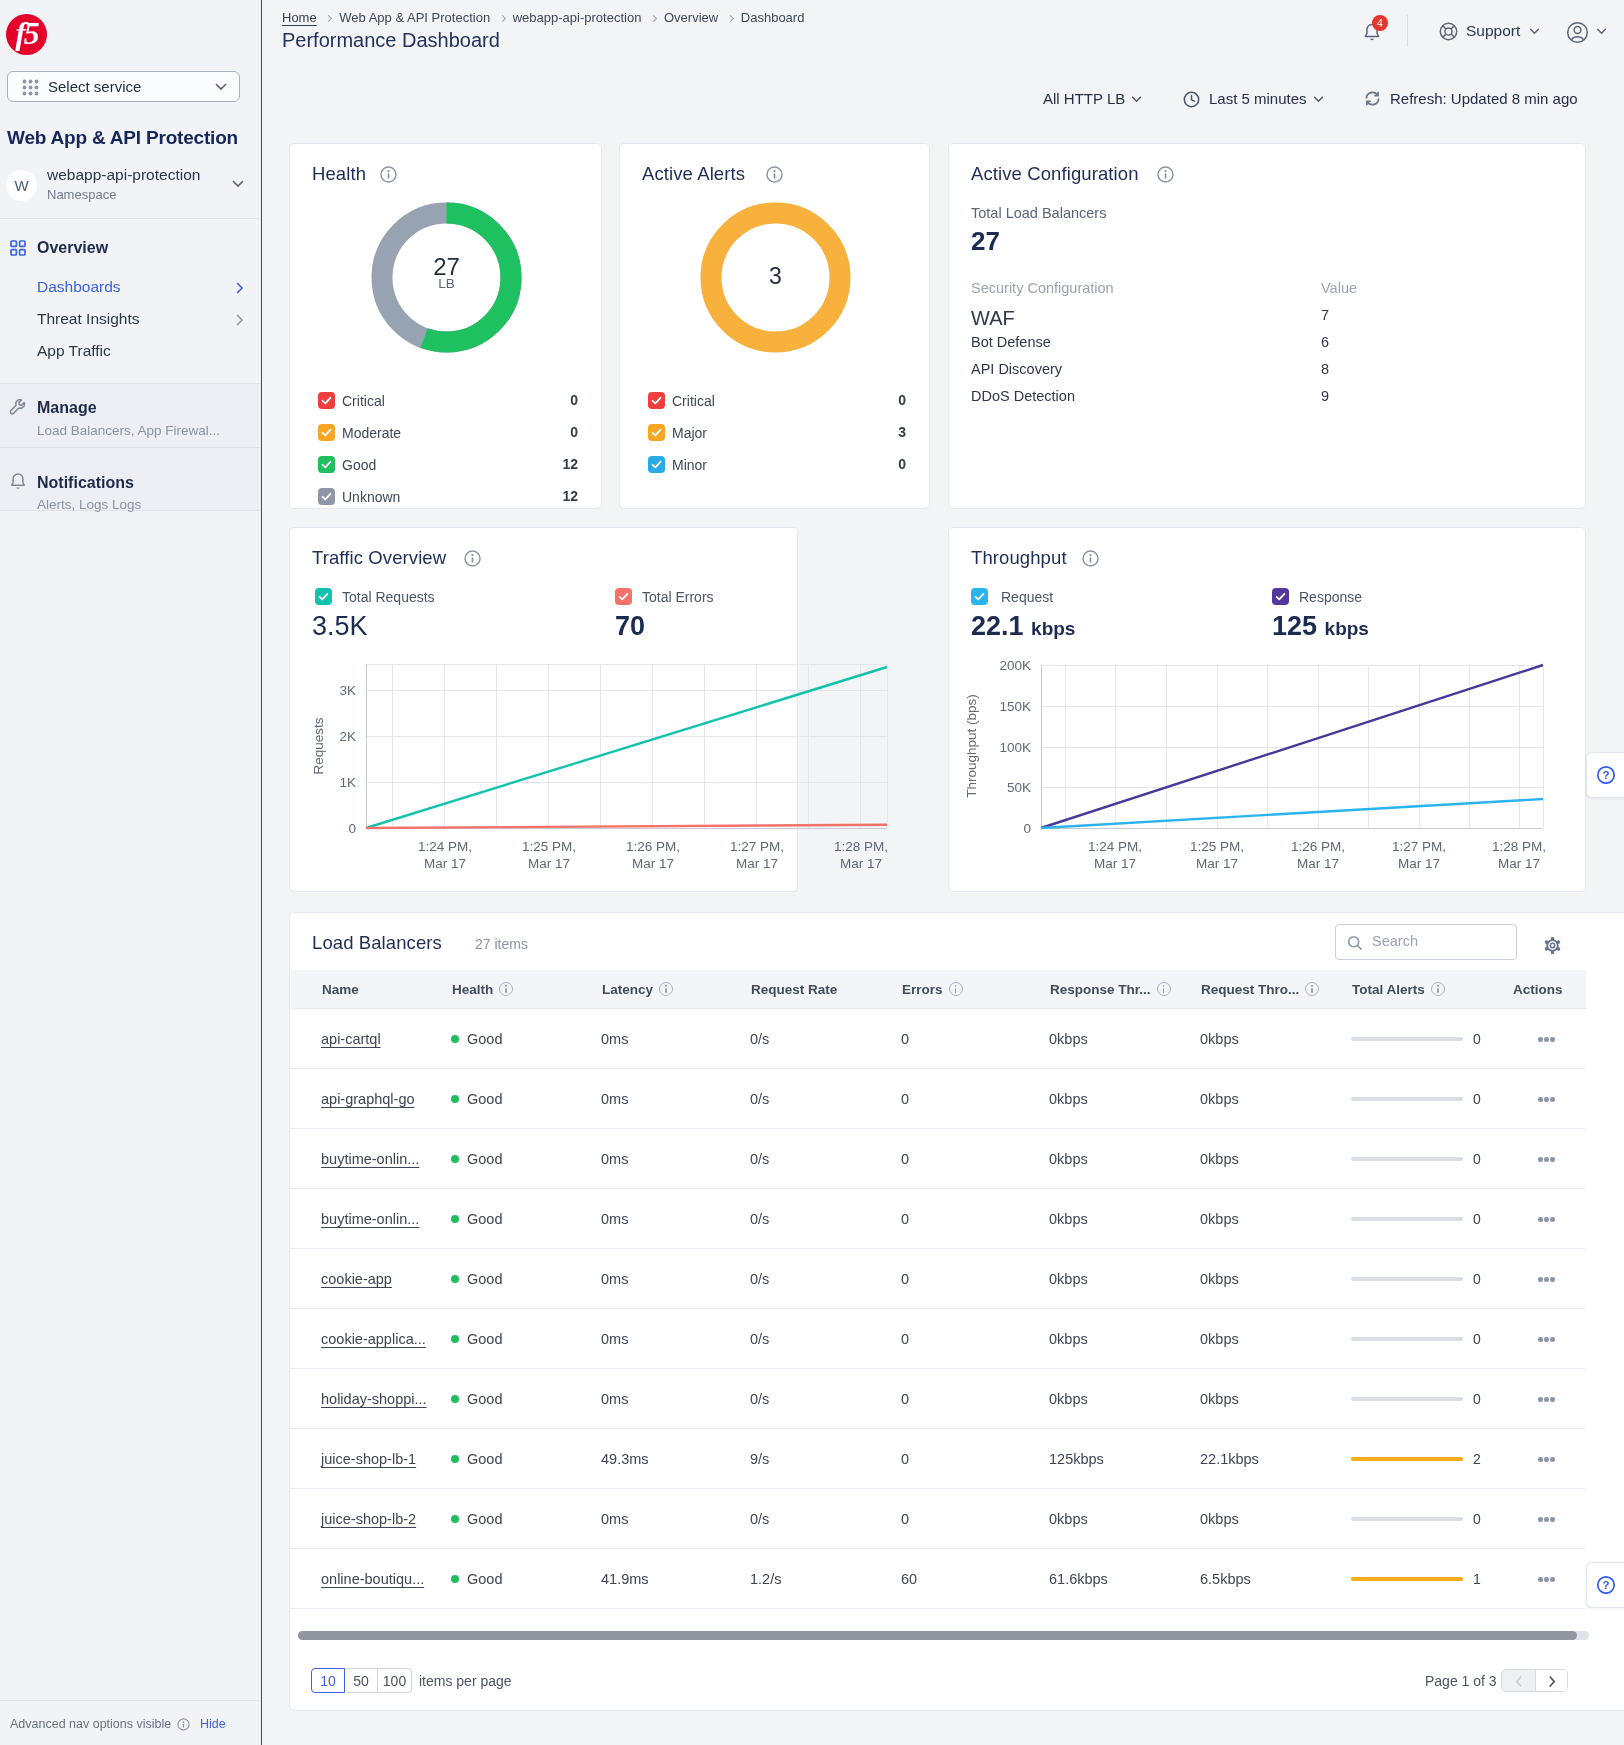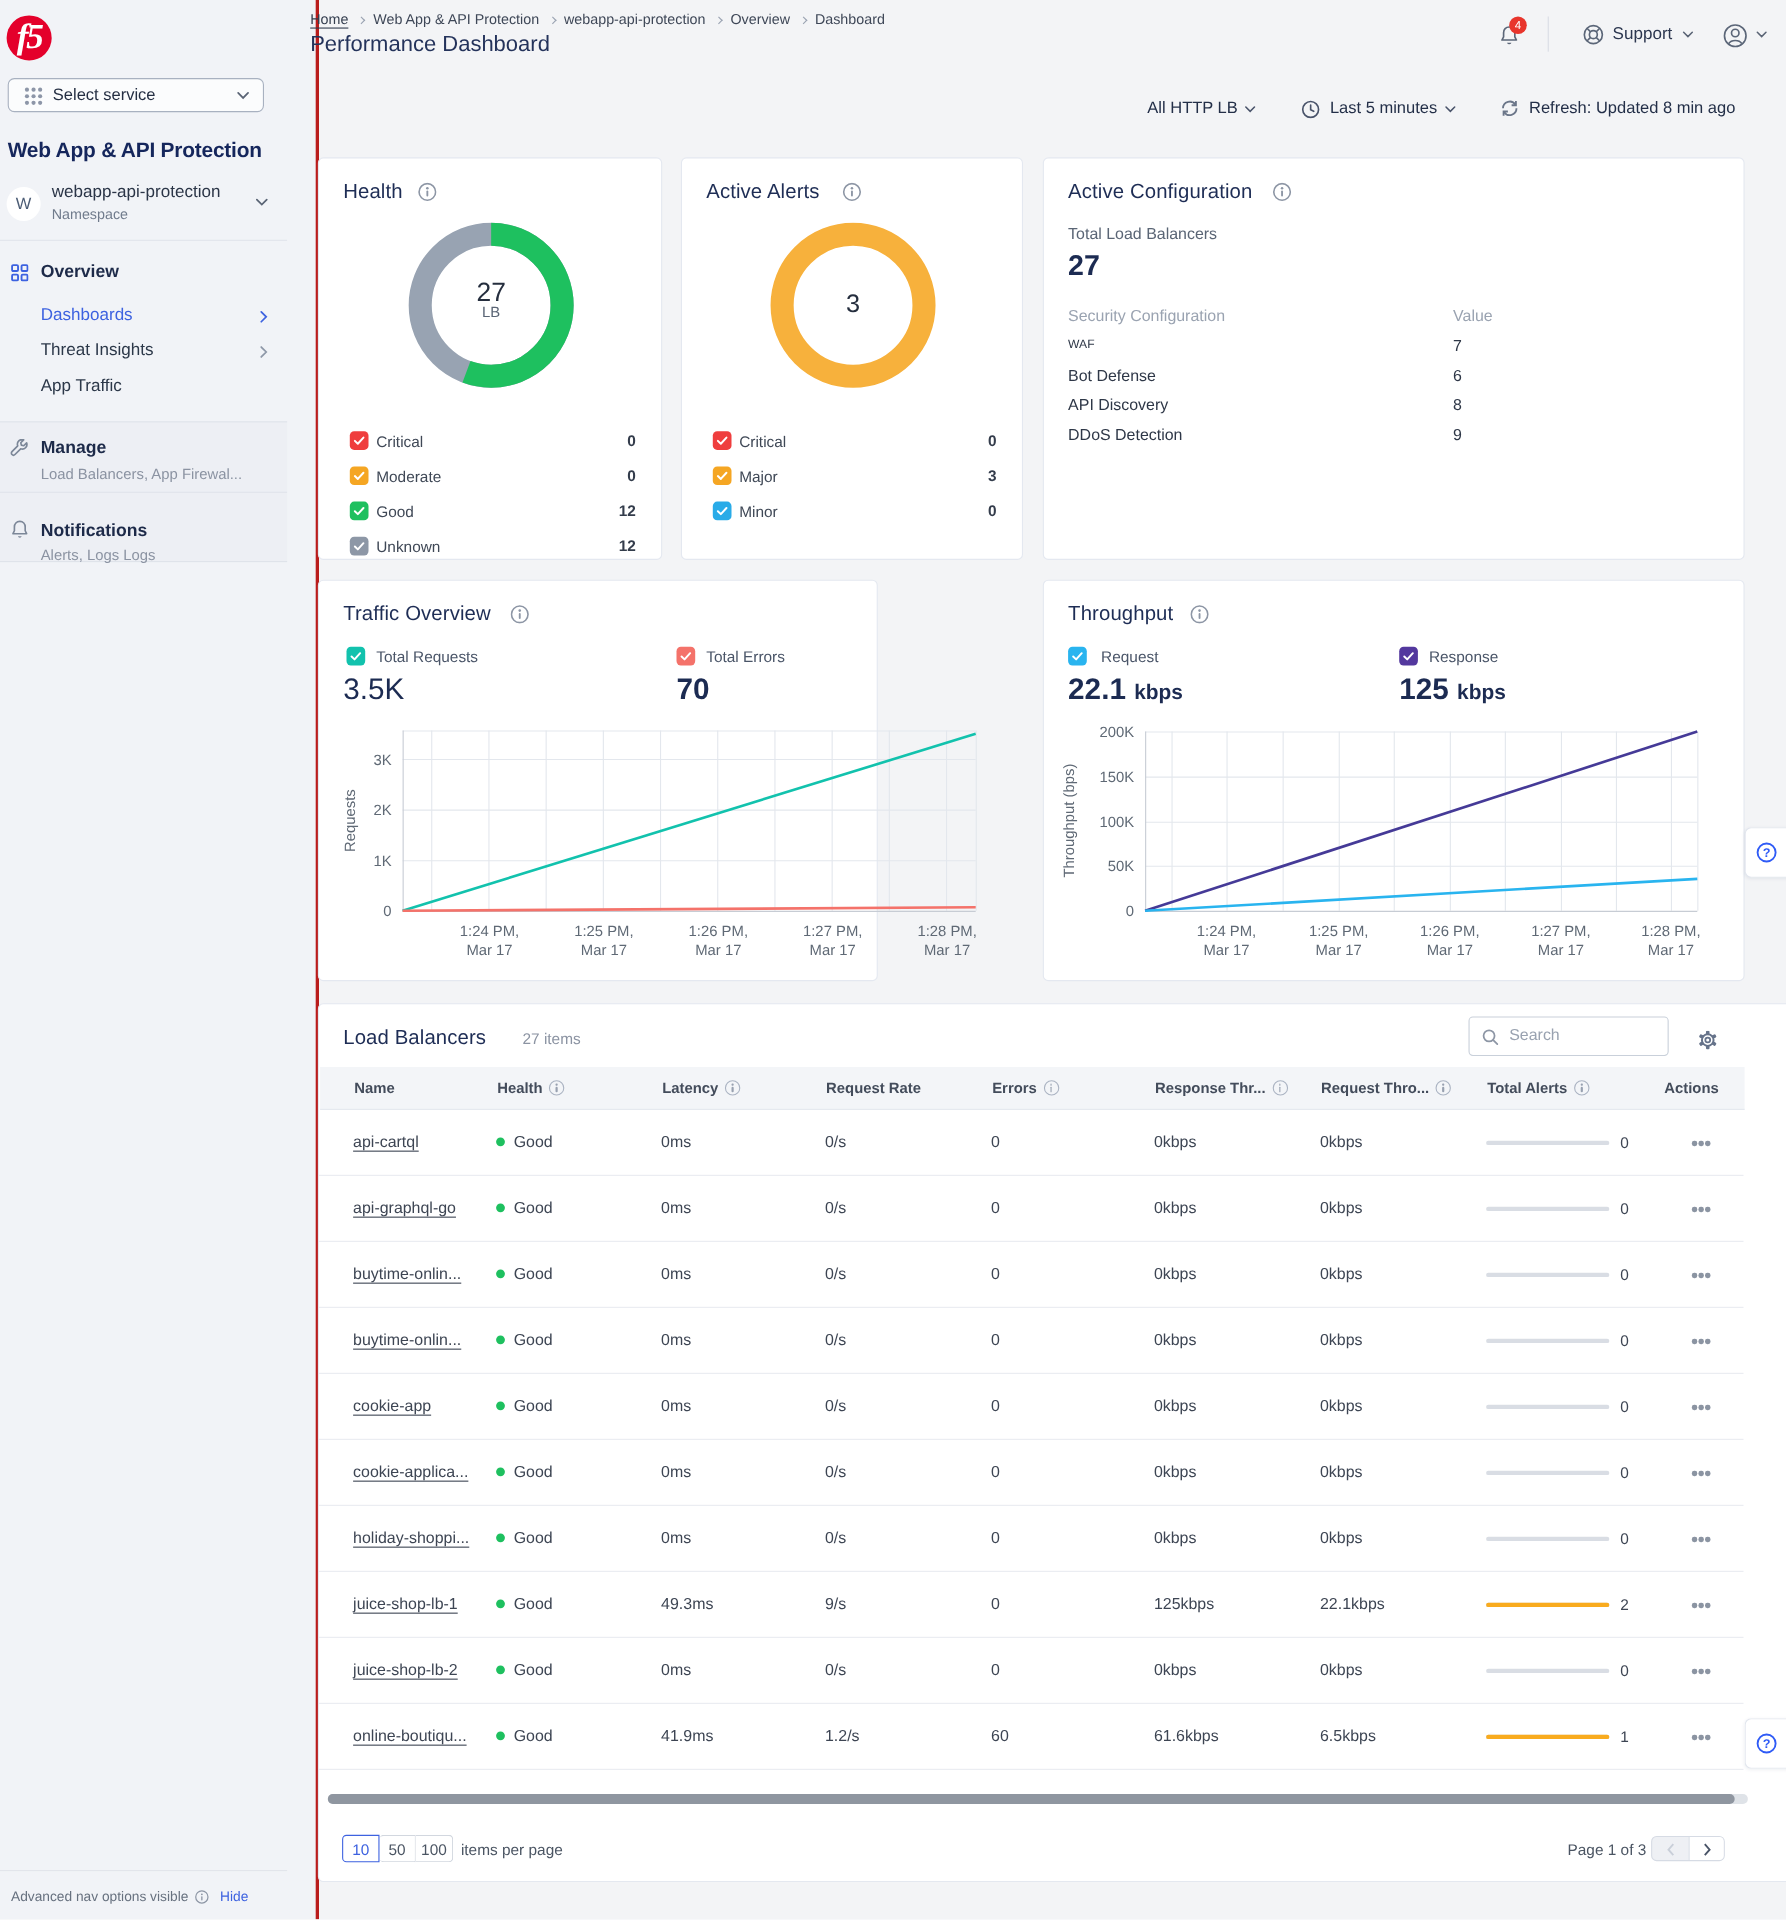--- a/index.html
+++ b/index.html
@@ -1,20 +1,20 @@
 <!DOCTYPE html>
 <html><head>
 <meta charset="utf-8">
 <style>
 * { margin:0; padding:0; box-sizing:border-box; }
 html,body { width:1624px; height:1745px; font-family:"Liberation Sans", sans-serif; }
 #page { position:relative; width:1624px; height:1745px; background:#f3f4f6; overflow:hidden; }
 .abs { position:absolute; }
 
-#sidebar { position:absolute; left:0; top:0; width:290px; height:1745px; background:#f1f3f7; border-right:3px solid #b91c1c; }
+#sidebar { position:absolute; left:0; top:0; width:262px; height:1745px; background:#f1f3f7; border-right:1px solid #b91c1c; }
 .navy { color:#15265c; }
 .card { position:absolute; background:#fff; border:1px solid #e4e8f0; border-radius:5px; }
 .ctitle { font-size:18.5px; font-weight:400; color:#1e2d55; letter-spacing:.1px; }
 .bcsep { display:inline-block; width:5px; height:5px; border-right:1.4px solid #9aa3b2; border-top:1.4px solid #9aa3b2; transform:rotate(45deg); margin:0 8px 1px 6px; }
 .leg-label { position:absolute; font-size:14px; color:#3f4856; }
 .leg-val { position:absolute; font-size:14px; font-weight:700; color:#333c4b; text-align:right; width:40px; }
 
 .chk { position:absolute; width:17px; height:17px; border-radius:4px; }
 .chk svg { position:absolute; left:2px; top:2px; }
 
@@ -266,21 +266,21 @@
       <div class="abs ctitle" style="left:22px; top:19px;">Active Configuration</div>
       <svg class="abs" style="left:208px; top:22px;" width="17" height="17" viewBox="0 0 14 14">
           <circle cx="7" cy="7" r="6.2" fill="none" stroke="#8d96a5" stroke-width="1.2"></circle>
           <circle cx="7" cy="4.2" r=".95" fill="#8d96a5"></circle>
           <rect x="6.3" y="6" width="1.4" height="4.4" rx=".7" fill="#8d96a5"></rect>
         </svg>
       <div class="abs" style="left:22px; top:61px; font-size:14.5px; color:#5a6575;">Total Load Balancers</div>
       <div class="abs" style="left:22px; top:82px; font-size:26px; font-weight:800; color:#1c2b52;">27</div>
       <div class="abs" style="left:22px; top:136px; font-size:14.5px; color:#9aa3b1;">Security Configuration</div>
       <div class="abs" style="left:372px; top:136px; font-size:14.5px; color:#9aa3b1;">Value</div>
-      <div class="abs" style="left:22px; top:163px; font-size:11px; color:#2e3747;">WAF</div>
+      <div class="abs" style="left:22px; top:163px; font-size:20px; color:#2e3747;">WAF</div>
       <div class="abs" style="left:372px; top:163px; font-size:14.5px; color:#2e3747;">7</div>
       <div class="abs" style="left:22px; top:190px; font-size:14.5px; color:#2e3747;">Bot Defense</div>
       <div class="abs" style="left:372px; top:190px; font-size:14.5px; color:#2e3747;">6</div>
       <div class="abs" style="left:22px; top:217px; font-size:14.5px; color:#2e3747;">API Discovery</div>
       <div class="abs" style="left:372px; top:217px; font-size:14.5px; color:#2e3747;">8</div>
       <div class="abs" style="left:22px; top:244px; font-size:14.5px; color:#2e3747;">DDoS Detection</div>
       <div class="abs" style="left:372px; top:244px; font-size:14.5px; color:#2e3747;">9</div>
     </div>
   </div>
   <div id="cards2">

